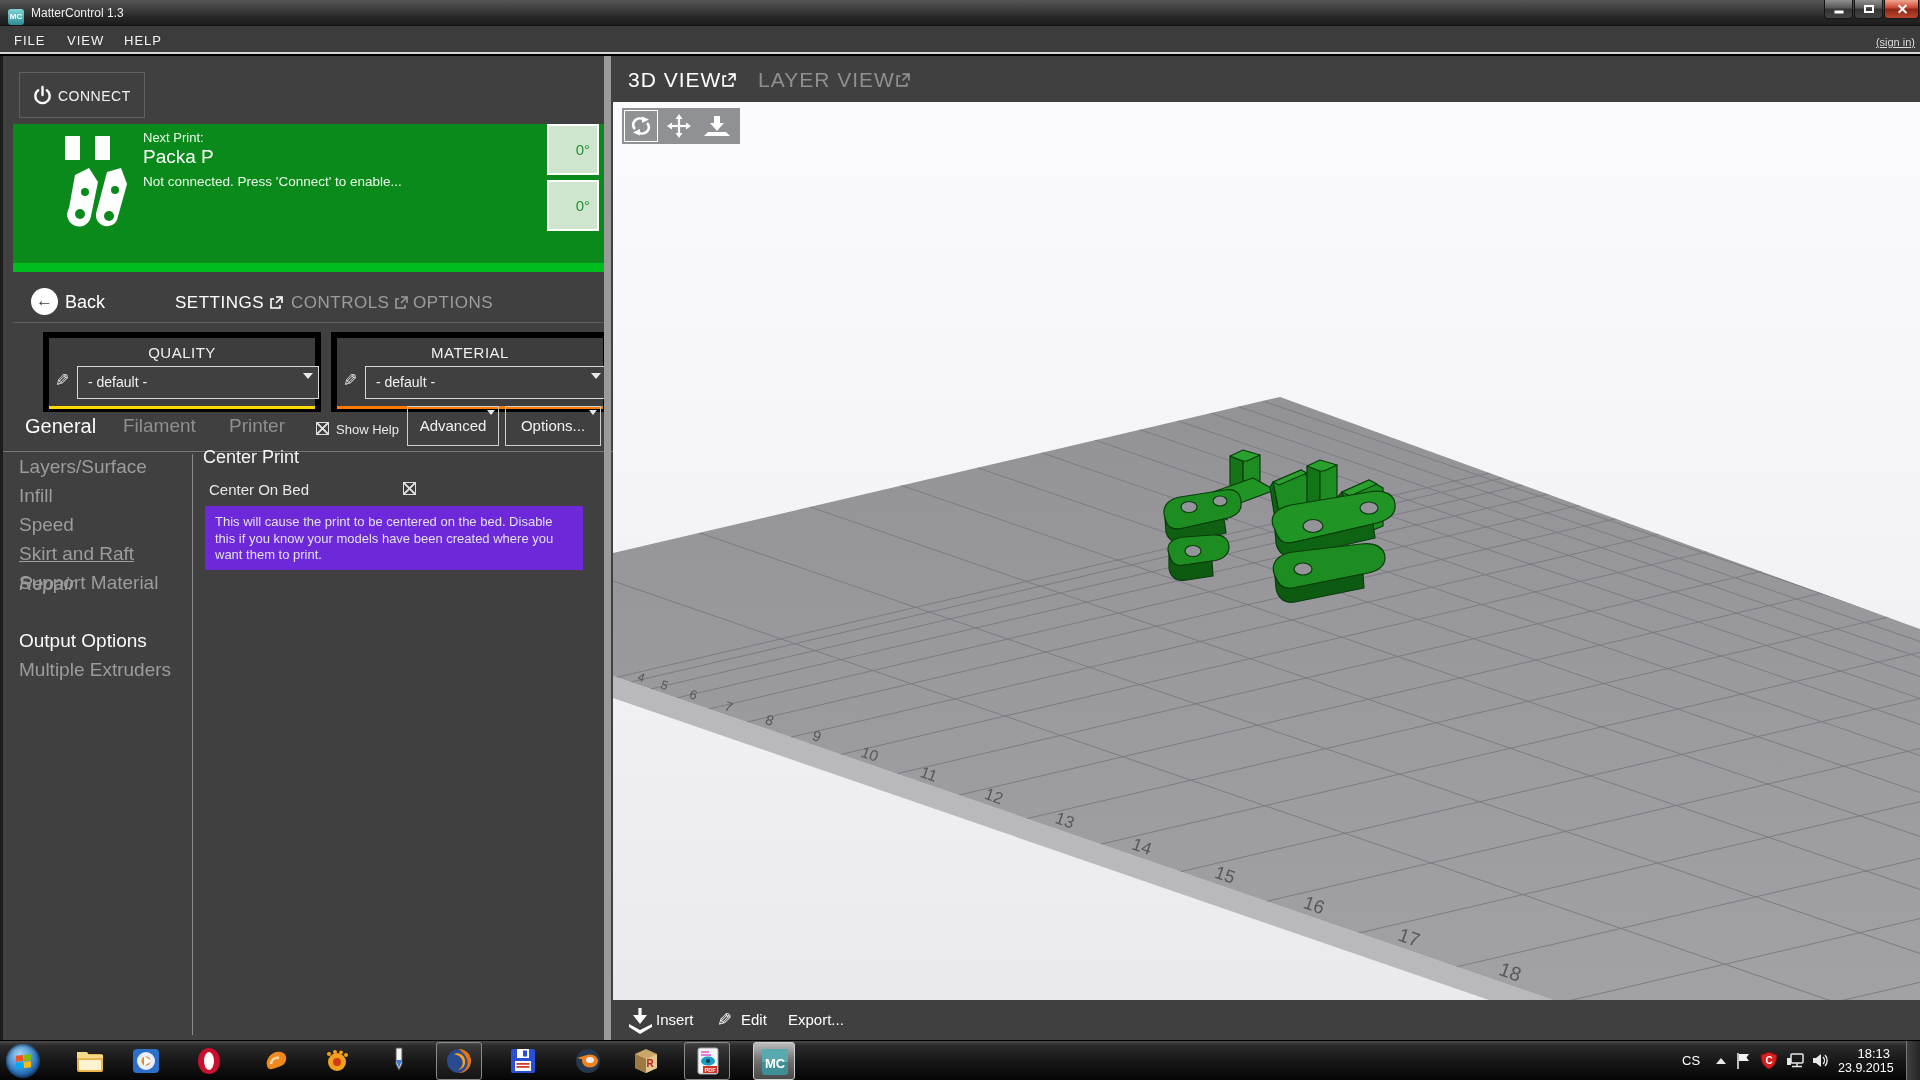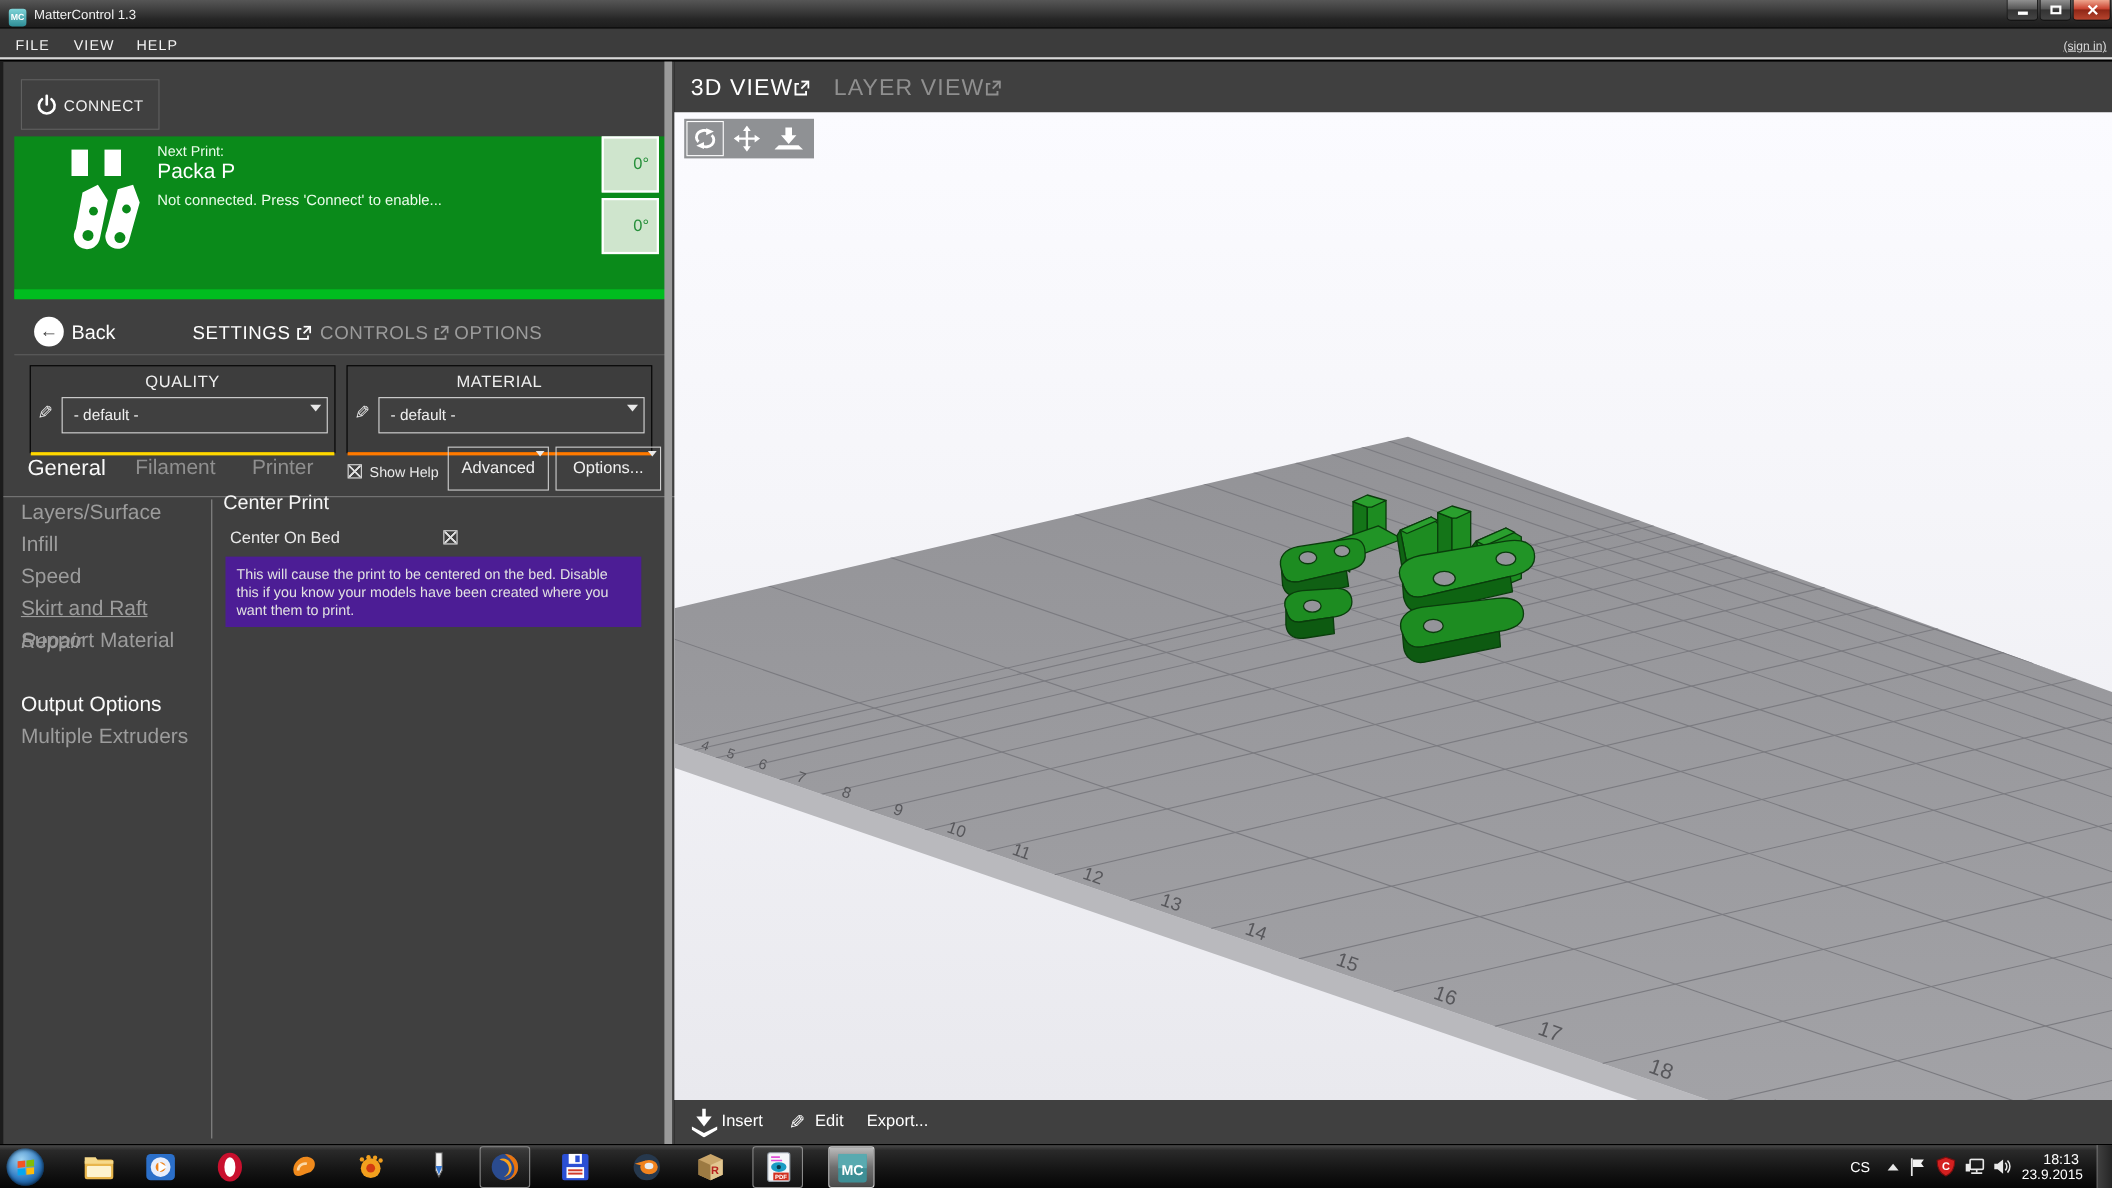--- a/index.html
+++ b/index.html
@@ -48,21 +48,21 @@
   .temp-btn{position:absolute;width:52px;height:51px;background:#cfe5cd;border:2px solid #fff;
     color:#27903b;font-size:15px;text-align:right;line-height:47px;padding-right:7px;}
   
   #back-circle{position:absolute;left:28px;top:232px;width:27px;height:27px;border-radius:50%;
     background:#fff;color:#3b3b3b;text-align:center;line-height:26px;font-size:17px;font-weight:bold;}
   .navlbl{position:absolute;top:236px;font-size:18px;color:#fff;}
   .navtab{position:absolute;top:237px;font-size:17px;letter-spacing:.5px;display:flex;align-items:center;gap:5px;}
   .navtab.inactive{color:#9c9c9c;} .navtab.active{color:#fff;}
   .sep{position:absolute;background:#5e5e5e;height:1px;}
   
-  .preset{position:absolute;top:276px;width:278px;height:80px;background:#3d3d3d;border:1px solid #000000;}
+  .preset{position:absolute;top:276px;width:278px;height:80px;background:#3d3d3d;border:6px solid #000000;margin-left:16px;}
   .preset .ptitle{text-align:center;color:#f0f0f0;font-size:15px;margin-top:6px;letter-spacing:.5px;}
   .pencil{position:absolute;color:#e8e8e8;font-size:17px;transform:scaleX(-1);}
   .dropdown{position:absolute;left:28px;top:28px;width:242px;height:33px;background:#404040;
     border:1px solid #d8d8d8;color:#f0f0f0;font-size:14px;line-height:31px;padding-left:10px;}
   .dd-arrow{position:absolute;right:5px;top:6px;width:0;height:0;
     border-left:5px solid transparent;border-right:5px solid transparent;border-top:6px solid #e8e8e8;}
   .accent{position:absolute;left:0;bottom:-3px;width:100%;height:3px;}
   
   .set-tab{position:absolute;top:359px;font-size:19px;}
   .set-tab.active{color:#fafafa;font-size:20px;}
@@ -72,21 +72,21 @@
                linear-gradient(-45deg,transparent 43%,#e0e0e0 46%,#e0e0e0 54%,transparent 57%);}
   .mini-btn{position:absolute;top:350px;height:40px;border:1px solid #cfcfcf;color:#f0f0f0;
     font-size:15px;text-align:center;line-height:38px;}
   .corner-tri{position:absolute;right:3px;top:3px;width:0;height:0;
     border-left:4px solid transparent;border-right:4px solid transparent;border-top:5px solid #e8e8e8;}
   
   .side-item{position:absolute;left:16px;font-size:19px;color:#9c9c9c;}
   .side-item.active{color:#fafafa;}
   #detail-group{position:absolute;left:200px;top:391px;font-size:18px;color:#f5f5f5;}
   #setting-label{position:absolute;left:206px;top:425px;font-size:15px;color:#e8e8e8;}
-  #help-box{position:absolute;left:202px;top:450px;width:378px;height:64px;background:#4c1d95;
+  #help-box{position:absolute;left:202px;top:450px;width:378px;height:64px;background:#6d28d9;
     color:#e2e2e2;font-size:13px;line-height:1.28;padding:8px 10px;}
   #lp-scrollbar{position:absolute;right:2px;top:0;width:7px;height:984px;background:#9a9a9a;}
   
   #view-tabbar{position:absolute;left:613px;top:56px;width:1307px;height:46px;background:var(--panel);}
   .view-tab{position:absolute;top:12px;font-size:21px;letter-spacing:1px;display:flex;align-items:center;gap:0;}
   .view-tab.active{color:#fff;} .view-tab.inactive{color:#8f8f8f;}
   #viewport{position:absolute;left:613px;top:102px;width:1307px;height:898px;
     background:linear-gradient(180deg,#fbfbff 0%,#f5f5f9 40%,#e9e9ee 100%);overflow:hidden;}
   #toolbar{position:absolute;left:622px;top:108px;width:118px;height:36px;background:#8f9194;display:flex;}
   .tool-cell{width:38px;height:36px;position:relative;display:flex;align-items:center;justify-content:center;}

